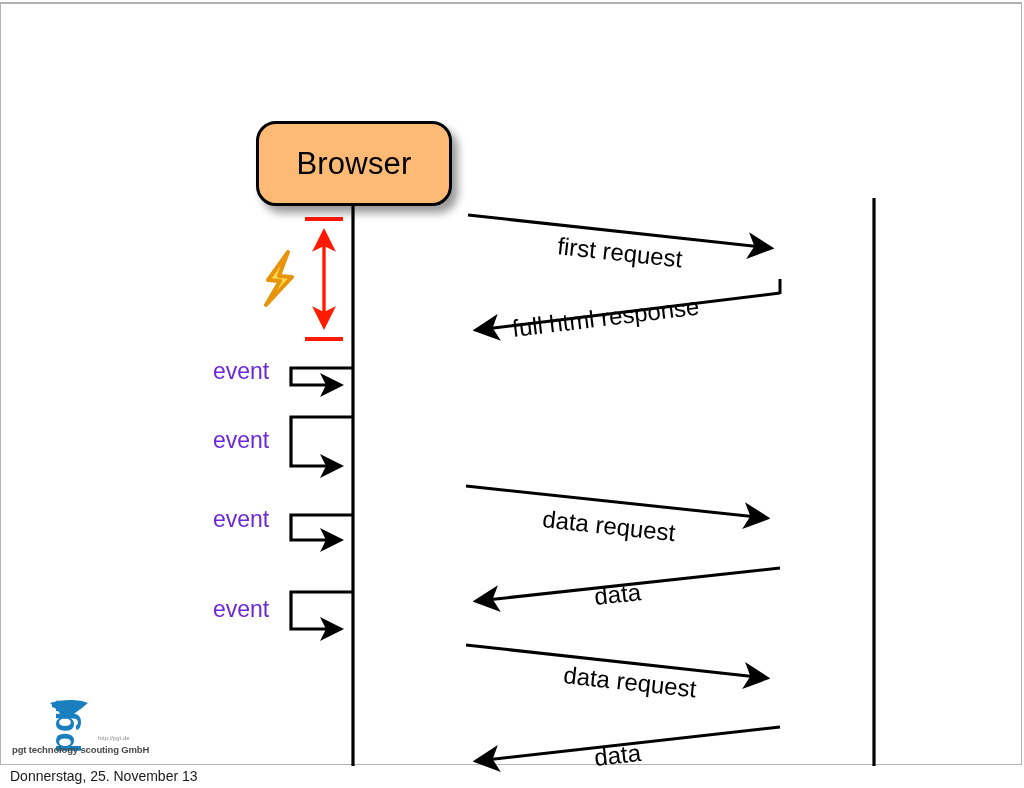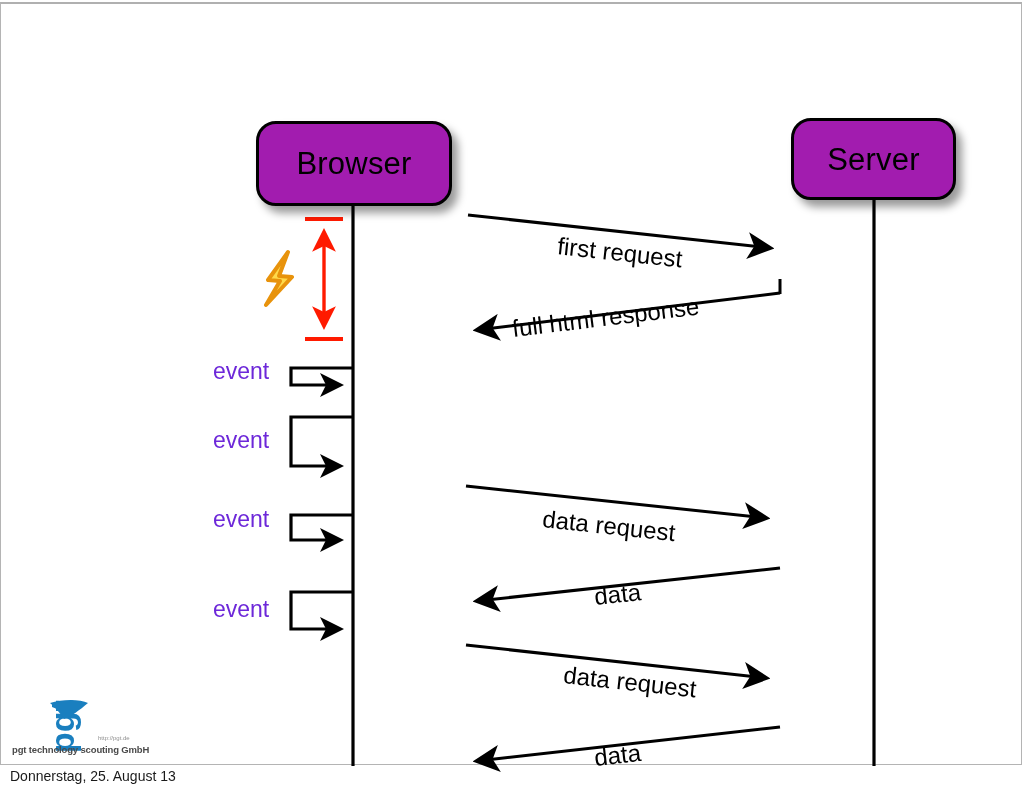--- a/index.html
+++ b/index.html
@@ -31,21 +31,21 @@
     position: absolute;
     left: 0;
     top: 0;
     width: 1024px;
     height: 788px;
   }
   
   .actor-box {
     position: absolute;
     box-sizing: border-box;
-    background: #a21caf;
+    background: #fdba74;
     border: 3px solid #000000;
     border-radius: 20px;
     display: flex;
     align-items: center;
     justify-content: center;
     box-shadow: 6px 7px 9px rgba(0,0,0,0.40);
   }
   .actor-label {
     font-size: 31px;
     color: #000000;
@@ -190,23 +190,20 @@
 
     <line x1="466" y1="645" x2="766" y2="678" stroke="#000000" stroke-width="3" marker-end="url(#arrowBlack)"></line>
 
     <line x1="780" y1="727" x2="477" y2="761" stroke="#000000" stroke-width="3" marker-end="url(#arrowBlack)"></line>
   </svg>
 
   <div id="actor-browser" class="actor-box">
     <span class="actor-label">Browser</span>
   </div>
 
-  <div id="actor-server" class="actor-box">
-    <span class="actor-label">Server</span>
-  </div>
 
   <div class="event-label" style="left:213px; top:358px;">event</div>
   <div class="event-label" style="left:213px; top:427px;">event</div>
   <div class="event-label" style="left:213px; top:506px;">event</div>
   <div class="event-label" style="left:213px; top:596px;">event</div>
 
   <div class="msg-label" style="left:556px; top:232px; transform:rotate(6.2deg);">first request</div>
 
   <div class="msg-label" style="left:514px; top:315px; transform:rotate(-6.9deg);">full html response</div>
 
@@ -224,15 +221,15 @@
       <g transform="rotate(-90 26 28)">
         <text x="-2" y="36" font-family="'Liberation Sans', sans-serif" font-size="34" font-weight="bold" fill="#1a7fbf">pgt</text>
       </g>
 
       <path d="M 10 6 C 22 2 40 2 48 6 C 40 13 30 20 24 22 C 20 16 15 10 10 6 Z" fill="#1a7fbf"></path>
     </svg>
     <div id="logo-wordmark">pgt technology scouting GmbH</div>
     <div id="logo-url">http://pgt.de</div>
   </div>
 
-  <div id="footer-date">Donnerstag, 25. August 13</div>
+  <div id="footer-date">Donnerstag, 25. November 13</div>
 
 </div>
 
 </body></html>

